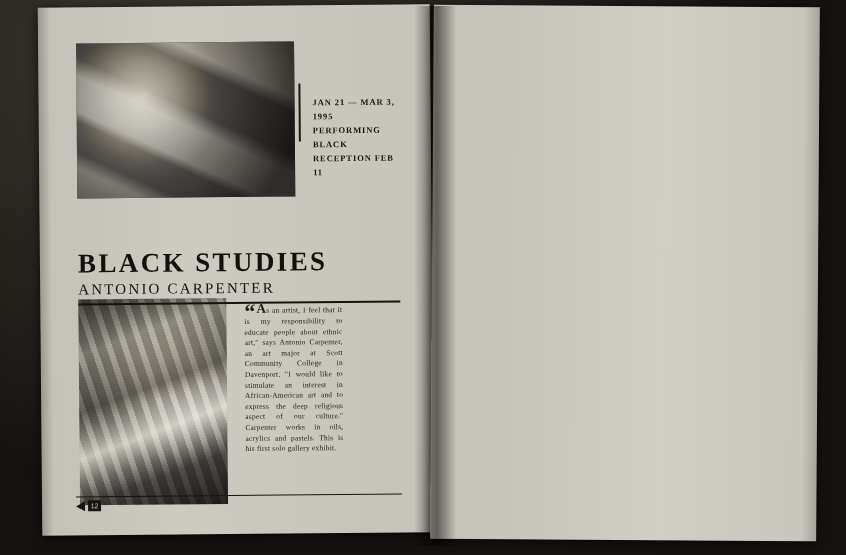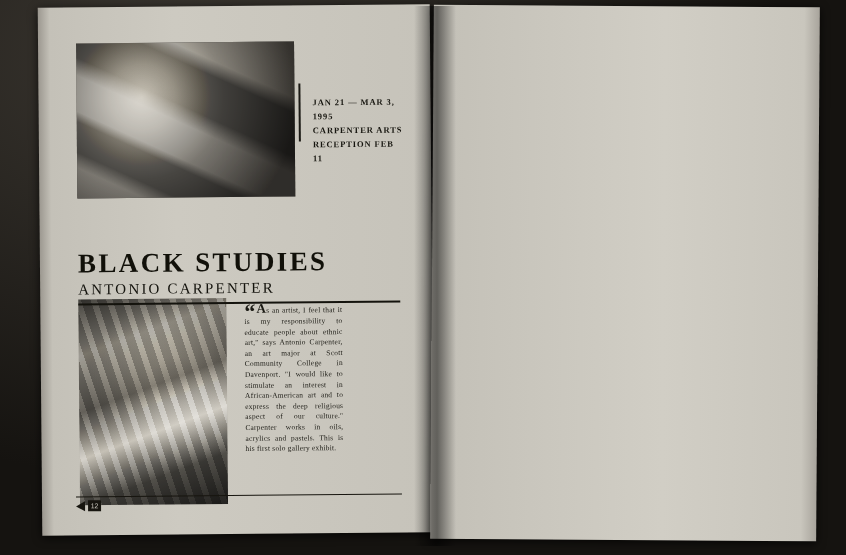--- a/index.html
+++ b/index.html
@@ -236,21 +236,21 @@
     <div class="leaf leaf-left">
       <div class="page-left-inner">
 
         <div class="photo photo-top"></div>
         <div class="photo photo-bottom"></div>
 
         <div class="title-rule"></div>
 
         <div class="issue-block">
           <div class="issue-line">JAN 21 — MAR 3, 1995</div>
-          <div class="issue-line">CARPENTER ARTS</div>
+          <div class="issue-line">PERFORMING BLACK</div>
           <div class="issue-line">RECEPTION FEB 11</div>
         </div>
 
         <div class="headline">
           <h1>BLACK STUDIES</h1>
           <h2>ANTONIO CARPENTER</h2>
           <div class="headline-underline"></div>
         </div>
 
         <div class="pullquote">

